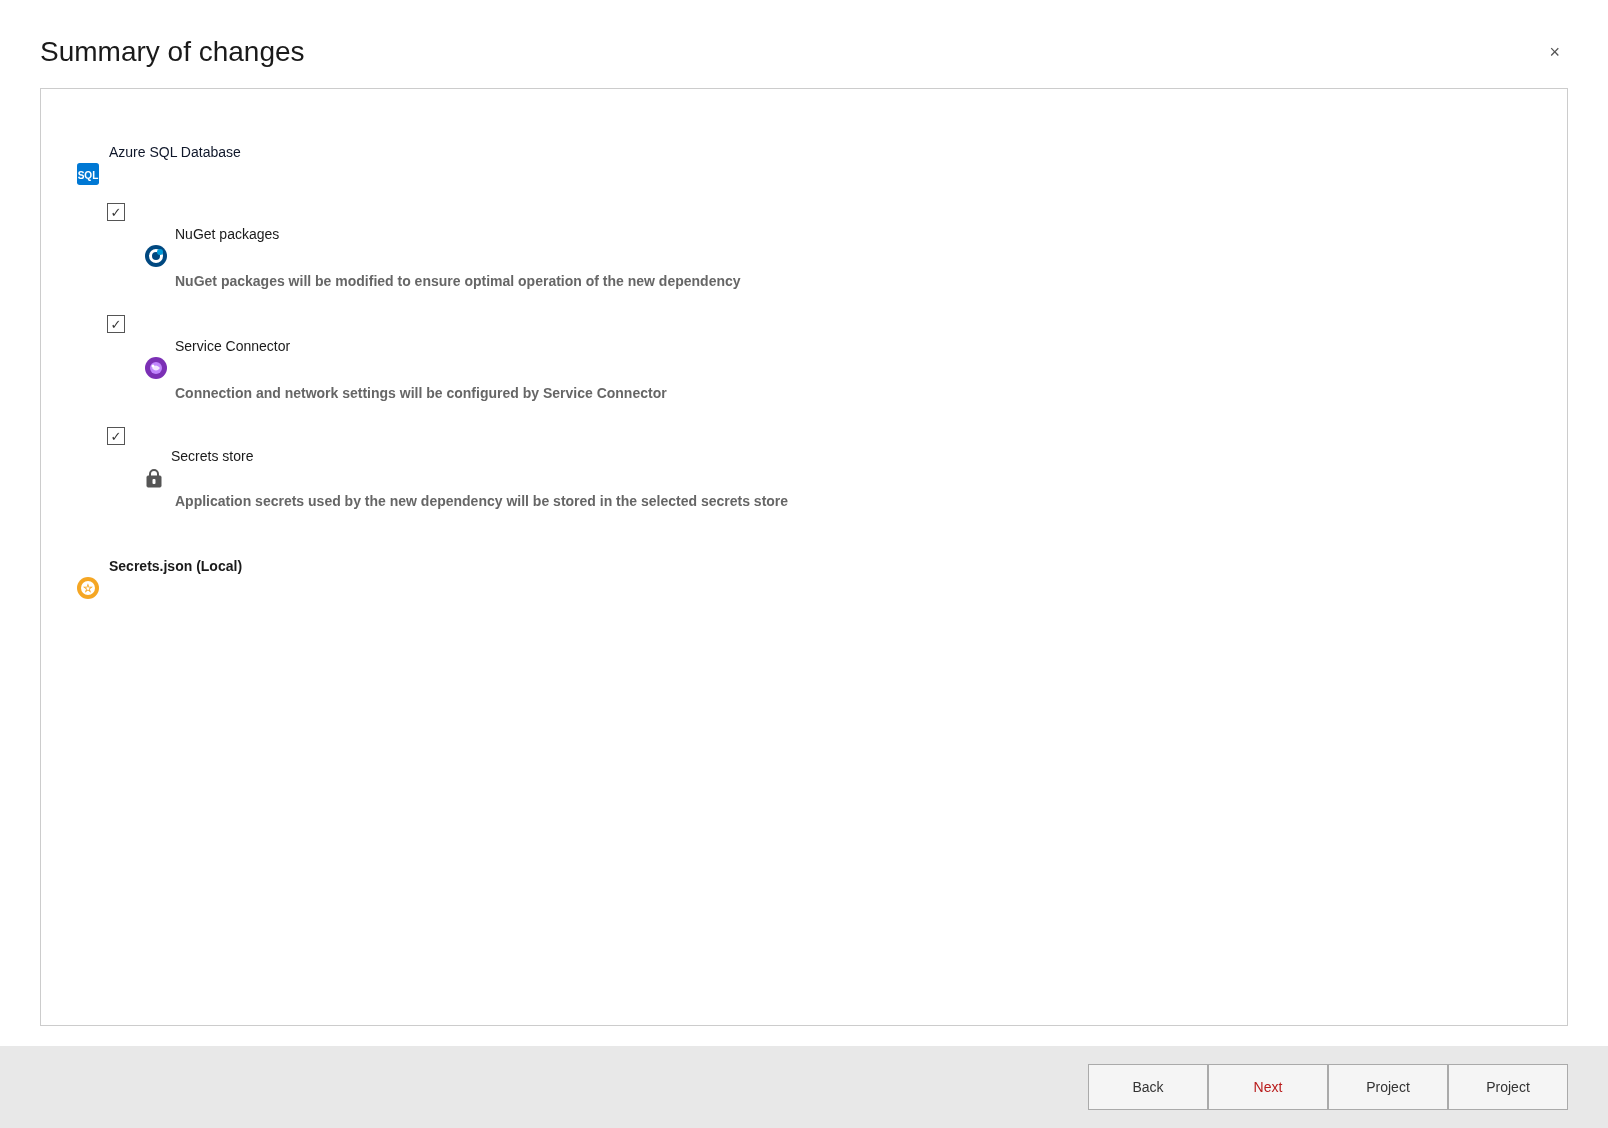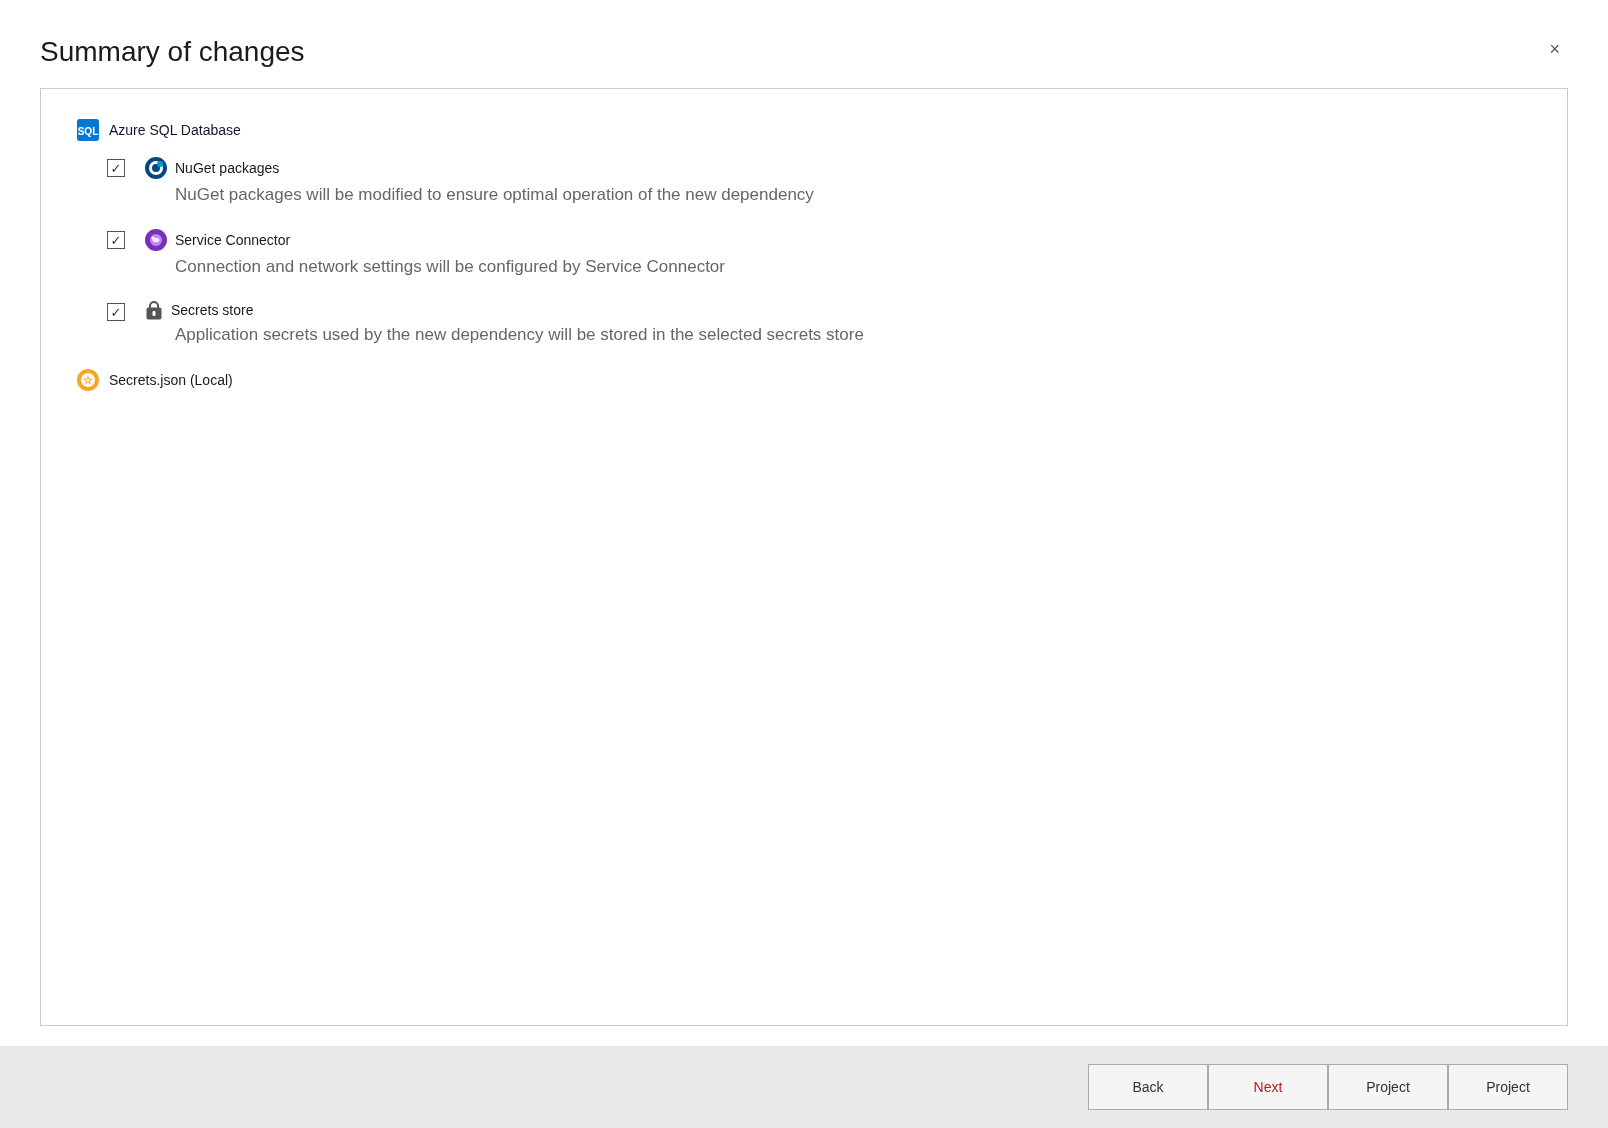--- a/index.html
+++ b/index.html
@@ -13,21 +13,21 @@
     }
     .dialog {
       position: absolute;
       top: 0; left: 0; right: 0; bottom: 0;
       background: #fff;
       display: flex;
       flex-direction: column;
     }
     .title-bar {
       display: flex;
-      align-items: flex-start;
+      align-items: center;
       justify-content: space-between;
       padding: 36px 40px 20px 40px;
     }
     .title-text {
       font-size: 28px;
       font-weight: 300;
       color: #1a1a1a;
     }
     .close-btn {
       font-size: 18px;
@@ -69,20 +69,21 @@
       color: #0f172a;
       font-weight: 400;
     }
     .dep-icon {
       width: 22px;
       height: 22px;
       display: flex;
       align-items: center;
       justify-content: center;
       flex-shrink: 0;
+      margin-top: 44px;
     }
     .items-list {
       padding-left: 30px;
     }
     .item-row {
       display: flex;
       align-items: flex-start;
       gap: 20px;
       margin-bottom: 24px;
     }
@@ -111,34 +112,36 @@
       display: flex;
       align-items: center;
       gap: 8px;
       margin-bottom: 6px;
     }
     .item-label {
       font-size: 14px;
       color: #1a1a1a;
     }
     .item-desc {
-      font-size: 17px;
+      font-size: 14px;
       color: #666;
       padding-left: 30px;
+      font-weight: bold;
     }
     
     .secrets-json-group {
       display: flex;
       align-items: center;
       gap: 10px;
       margin-top: 8px;
     }
     .secrets-json-label {
       font-size: 14px;
       color: #1a1a1a;
+      font-weight: bold;
     }
     .footer {
       background: #e8e8e8;
       padding: 18px 40px;
       display: flex;
       justify-content: flex-end;
       gap: 0;
       align-items: center;
     }
     .footer-btn {

